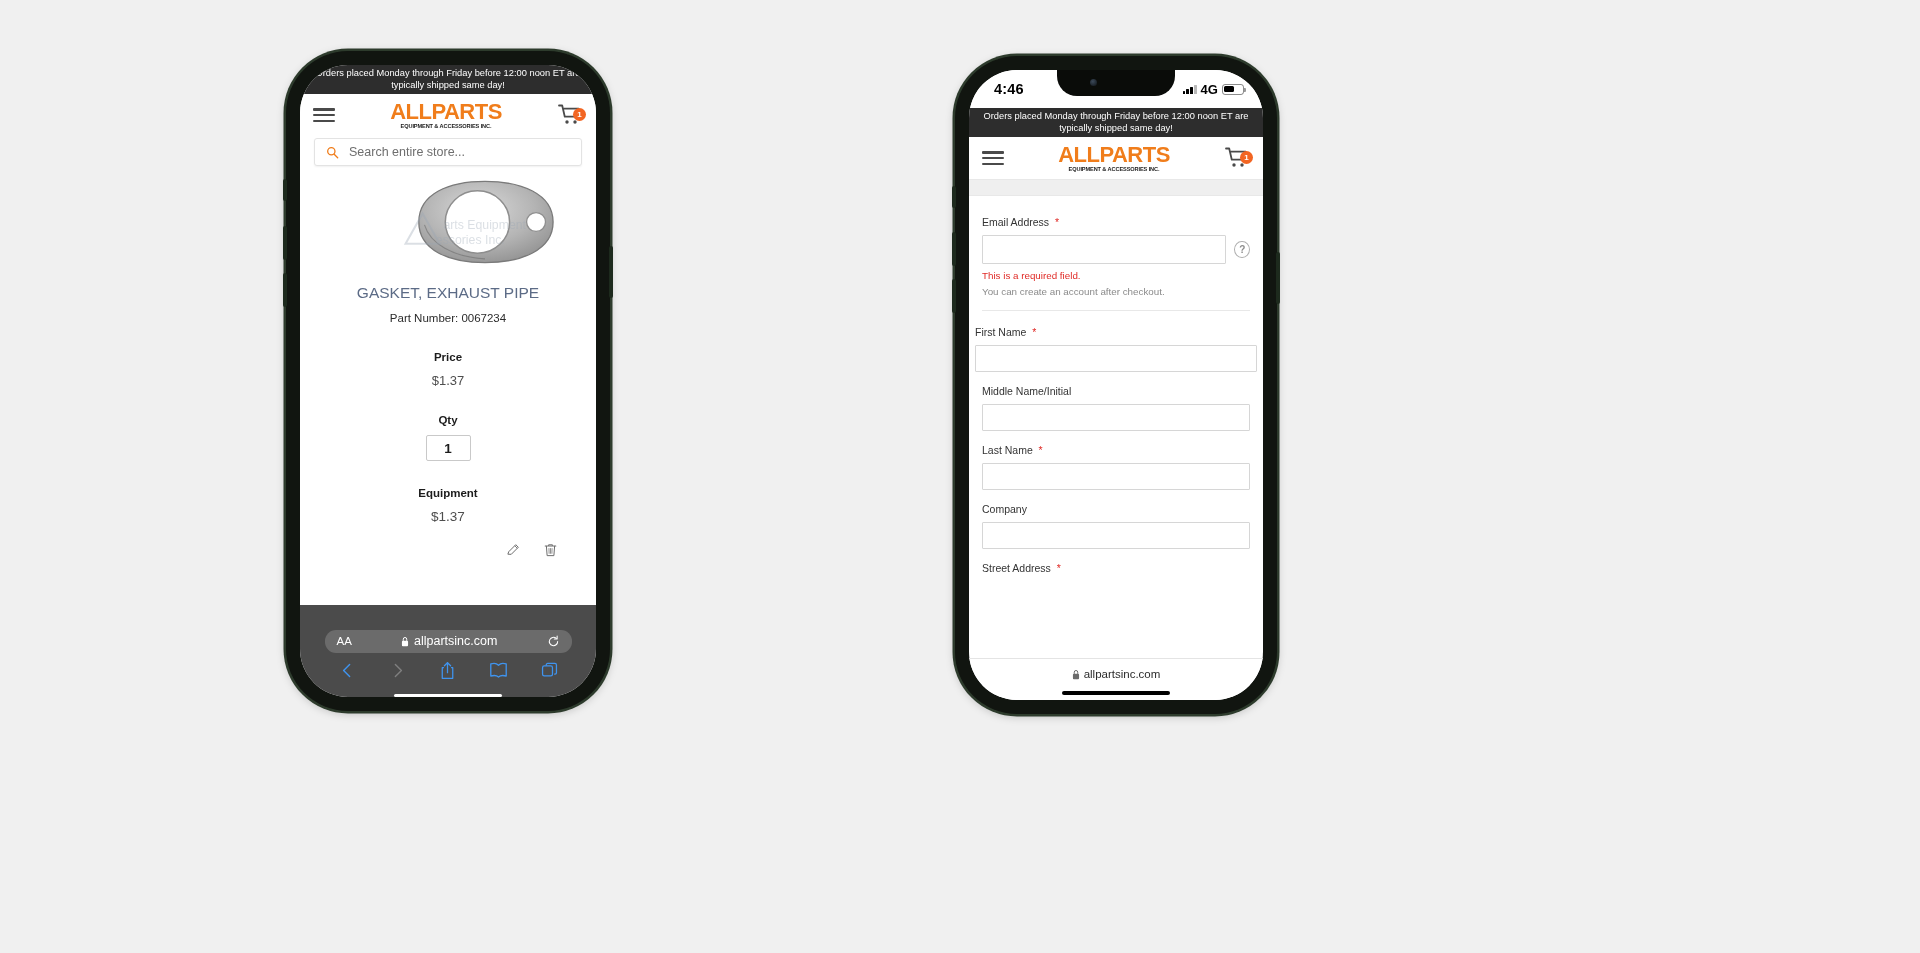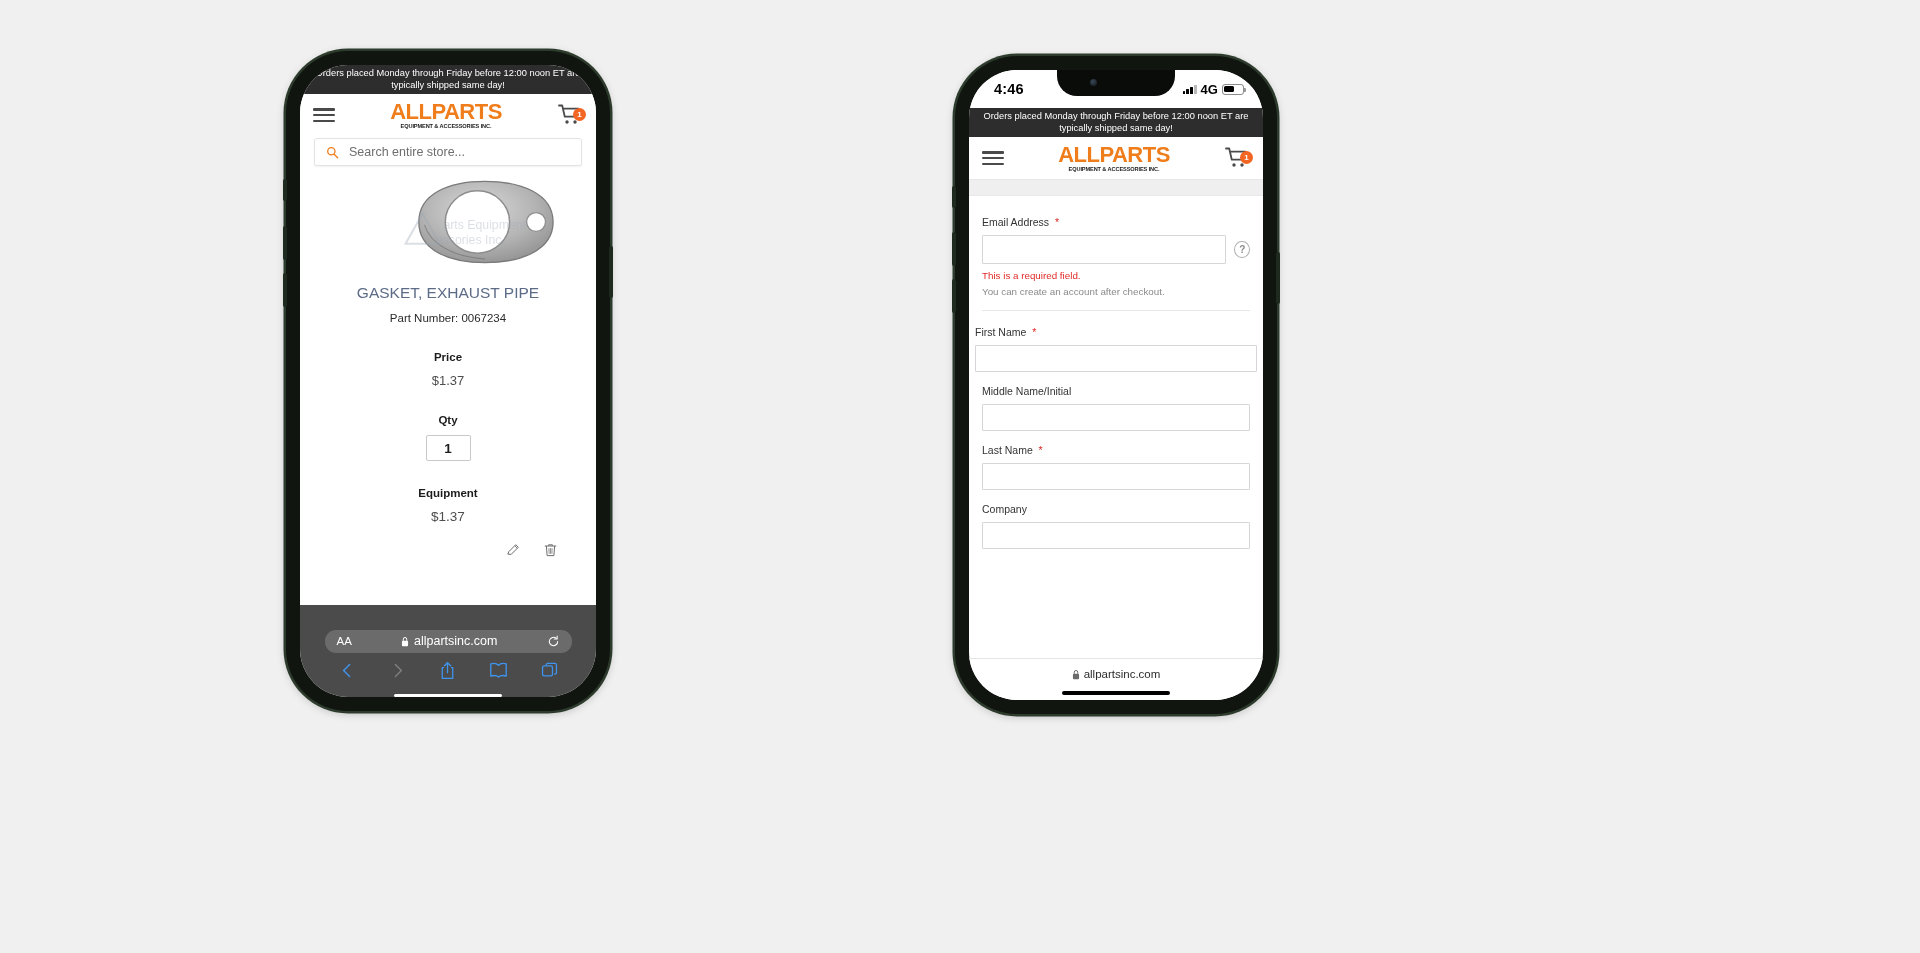--- a/index.html
+++ b/index.html
@@ -396,20 +396,26 @@
             <span class="req">&nbsp;*</span>
           </div>
           <input class="inp" style="height: 27px; margin-top: 7px; padding: 0px 8px; font-size: 12px; font-family: &quot;Liberation Sans&quot;, sans-serif;" value="">
         </div>
 
         <div style="padding:13px 13px 0;">
           <div class="field-label" style="font-size:10.5px;">Company</div>
           <input class="inp" style="height: 27px; margin-top: 7px; padding: 0px 8px; font-size: 12px; font-family: &quot;Liberation Sans&quot;, sans-serif;" value="">
         </div>
 
+        <div style="padding:13px 13px 0;">
+          <div class="field-label" style="font-size:10.5px;">
+            <span>Street Address</span>
+            <span class="req">&nbsp;*</span>
+          </div>
+        </div>
       </div>
 
       <div class="mini-url" style="position:absolute; left:0; right:0; bottom:0; height:42px; border-top:1px solid #e4e4e4; flex-direction:column; gap:0; padding-top:4px;">
         <div style="display:flex; align-items:center; gap:4px;">
           <svg viewBox="0 0 12 16" width="8" height="11">
             <rect x="1.4" y="7" width="9.2" height="8" rx="1.4" fill="#6b6b6b"></rect>
             <path d="M3.4 7 V4.6 A2.6 2.6 0 0 1 8.6 4.6 V7" fill="none" stroke="#6b6b6b" stroke-width="1.5"></path>
           </svg>
           <span style="font-size:11.5px;">allpartsinc.com</span>
         </div>

